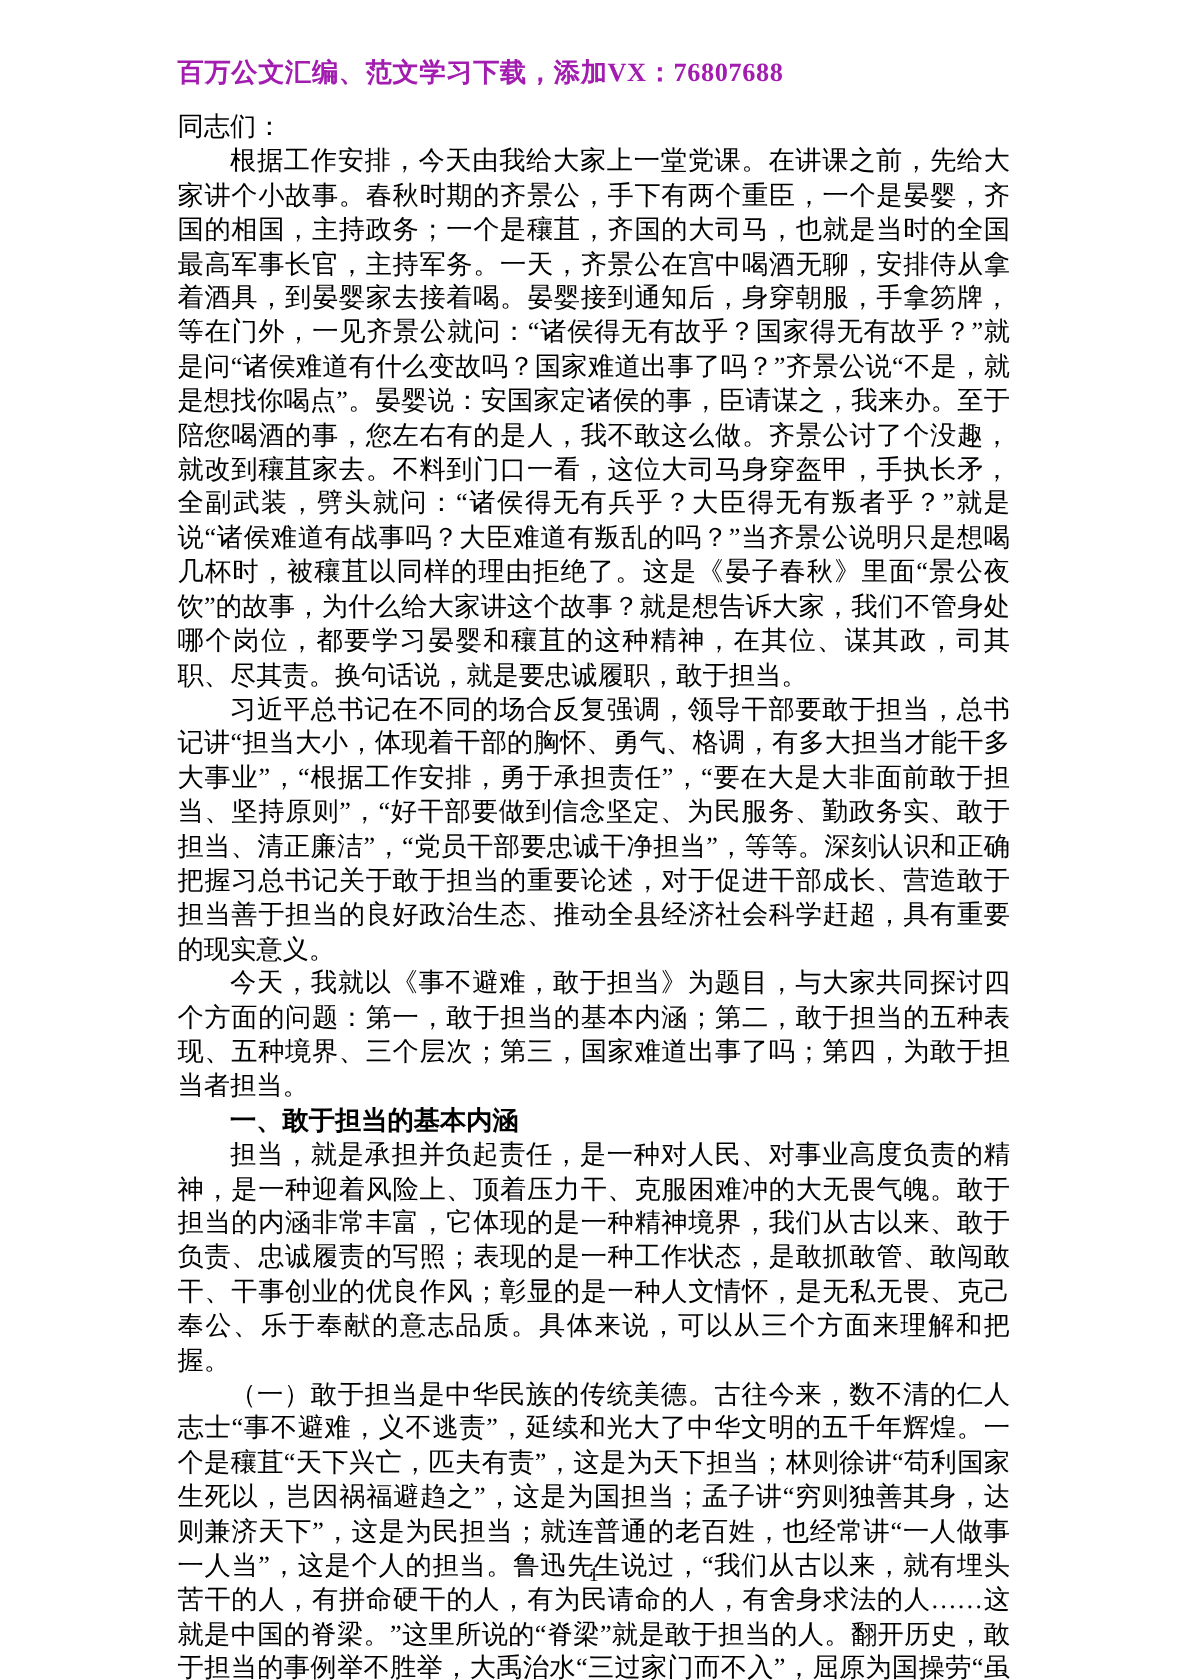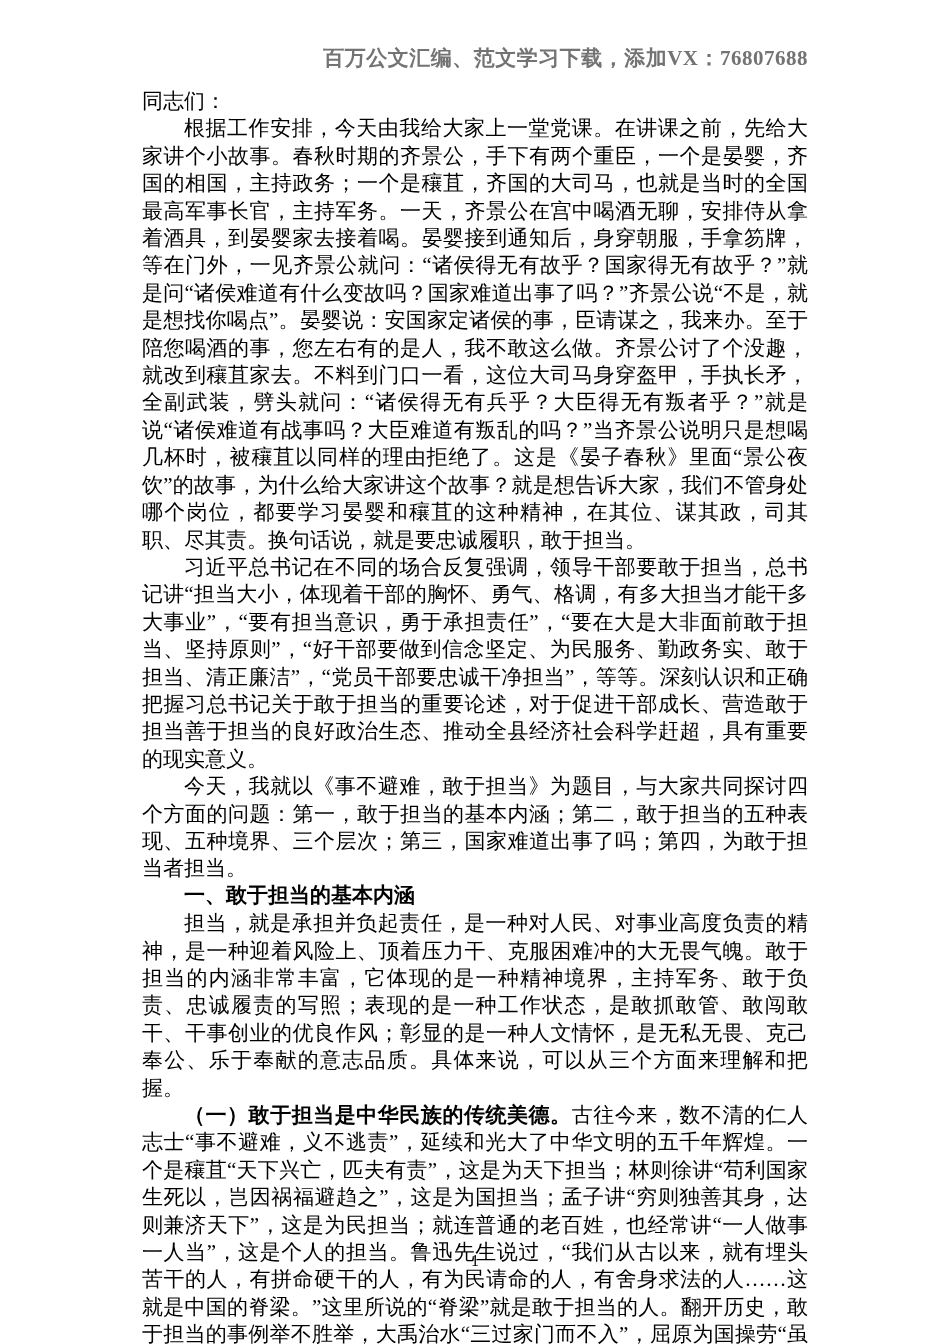--- a/index.html
+++ b/index.html
@@ -13,22 +13,22 @@
     height: 1344px;
     margin: 0 auto;
     background: #ffffff;
     box-sizing: border-box;
     padding: 46px 142px 0 142px;
     font-family: "Liberation Serif", "DejaVu Serif", serif;
     color: #000000;
     overflow: hidden;
   }
   .ad-header {
-    text-align: right;
-    color: #737373;
+    text-align: left;
+    color: #a21caf;
     font-size: 21px;
     line-height: 24px;
     font-weight: bold;
     margin-bottom: 18px;
     letter-spacing: 0.5px;
   }
   .content {
     font-size: 21px;
     line-height: 27.4px;
     text-align: justify;
@@ -39,24 +39,23 @@
   }
   .para {
     text-indent: 2em;
   }
   .no-indent {
     text-indent: 0;
   }
   .heading {
     font-weight: bold;
     text-indent: 2em;
-    font-family: Liberation Mono, monospace;
   }
   .bold {
-    font-weight: bold;
+    font-weight: normal;
   }
   .page-number {
     position: absolute;
     bottom: 74px;
     left: 0;
     width: 100%;
     text-align: center;
     font-size: 16px;
     color: #000000;
   }
@@ -67,27 +66,27 @@
 <div class="page">
 
   <div class="ad-header">百万公文汇编、范文学习下载，添加VX：76807688</div>
 
   <div class="content">
 
     <p class="no-indent">同志们：</p>
 
     <p class="para">根据工作安排，今天由我给大家上一堂党课。在讲课之前，先给大家讲个小故事。春秋时期的齐景公，手下有两个重臣，一个是晏婴，齐国的相国，主持政务；一个是穰苴，齐国的大司马，也就是当时的全国最高军事长官，主持军务。一天，齐景公在宫中喝酒无聊，安排侍从拿着酒具，到晏婴家去接着喝。晏婴接到通知后，身穿朝服，手拿笏牌，等在门外，一见齐景公就问：“诸侯得无有故乎？国家得无有故乎？”就是问“诸侯难道有什么变故吗？国家难道出事了吗？”齐景公说“不是，就是想找你喝点”。晏婴说：安国家定诸侯的事，臣请谋之，我来办。至于陪您喝酒的事，您左右有的是人，我不敢这么做。齐景公讨了个没趣，就改到穰苴家去。不料到门口一看，这位大司马身穿盔甲，手执长矛，全副武装，劈头就问：“诸侯得无有兵乎？大臣得无有叛者乎？”就是说“诸侯难道有战事吗？大臣难道有叛乱的吗？”当齐景公说明只是想喝几杯时，被穰苴以同样的理由拒绝了。这是《晏子春秋》里面“景公夜饮”的故事，为什么给大家讲这个故事？就是想告诉大家，我们不管身处哪个岗位，都要学习晏婴和穰苴的这种精神，在其位、谋其政，司其职、尽其责。换句话说，就是要忠诚履职，敢于担当。</p>
 
-    <p class="para">习近平总书记在不同的场合反复强调，领导干部要敢于担当，总书记讲“担当大小，体现着干部的胸怀、勇气、格调，有多大担当才能干多大事业”，“要有担当意识，勇于承担责任”，“要在大是大非面前敢于担当、坚持原则”，“好干部要做到信念坚定、为民服务、勤政务实、敢于担当、清正廉洁”，“党员干部要忠诚干净担当”，等等。深刻认识和正确把握习总书记关于敢于担当的重要论述，对于促进干部成长、营造敢于担当善于担当的良好政治生态、推动全县经济社会科学赶超，具有重要的现实意义。</p>
+    <p class="para">习近平总书记在不同的场合反复强调，领导干部要敢于担当，总书记讲“担当大小，体现着干部的胸怀、勇气、格调，有多大担当才能干多大事业”，“根据工作安排，勇于承担责任”，“要在大是大非面前敢于担当、坚持原则”，“好干部要做到信念坚定、为民服务、勤政务实、敢于担当、清正廉洁”，“党员干部要忠诚干净担当”，等等。深刻认识和正确把握习总书记关于敢于担当的重要论述，对于促进干部成长、营造敢于担当善于担当的良好政治生态、推动全县经济社会科学赶超，具有重要的现实意义。</p>
 
     <p class="para">今天，我就以《事不避难，敢于担当》为题目，与大家共同探讨四个方面的问题：第一，敢于担当的基本内涵；第二，敢于担当的五种表现、五种境界、三个层次；第三，国家难道出事了吗；第四，为敢于担当者担当。</p>
 
     <p class="heading">一、敢于担当的基本内涵</p>
 
-    <p class="para">担当，就是承担并负起责任，是一种对人民、对事业高度负责的精神，是一种迎着风险上、顶着压力干、克服困难冲的大无畏气魄。敢于担当的内涵非常丰富，它体现的是一种精神境界，主持军务、敢于负责、忠诚履责的写照；表现的是一种工作状态，是敢抓敢管、敢闯敢干、干事创业的优良作风；彰显的是一种人文情怀，是无私无畏、克己奉公、乐于奉献的意志品质。具体来说，可以从三个方面来理解和把握。</p>
+    <p class="para">担当，就是承担并负起责任，是一种对人民、对事业高度负责的精神，是一种迎着风险上、顶着压力干、克服困难冲的大无畏气魄。敢于担当的内涵非常丰富，它体现的是一种精神境界，我们从古以来、敢于负责、忠诚履责的写照；表现的是一种工作状态，是敢抓敢管、敢闯敢干、干事创业的优良作风；彰显的是一种人文情怀，是无私无畏、克己奉公、乐于奉献的意志品质。具体来说，可以从三个方面来理解和把握。</p>
 
     <p class="para"><span class="bold">（一）敢于担当是中华民族的传统美德。</span><span>古往今来，数不清的仁人志士“事不避难，义不逃责”，延续和光大了中华文明的五千年辉煌。一个是穰苴“天下兴亡，匹夫有责”，这是为天下担当；林则徐讲“苟利国家生死以，岂因祸福避趋之”，这是为国担当；孟子讲“穷则独善其身，达则兼济天下”，这是为民担当；就连普通的老百姓，也经常讲“一人做事一人当”，这是个人的担当。鲁迅先生说过，“我们从古以来，就有埋头苦干的人，有拼命硬干的人，有为民请命的人，有舍身求法的人……这就是中国的脊梁。”这里所说的“脊梁”就是敢于担当的人。翻开历史，敢于担当的事例举不胜举，大禹治水“三过家门而不入”，屈原为国操劳“虽九死犹未悔”，诸葛亮“鞠躬尽瘁，</span></p>
 
   </div>
 
   <div class="page-number">1</div>
 
 </div>
 
 </body></html>

